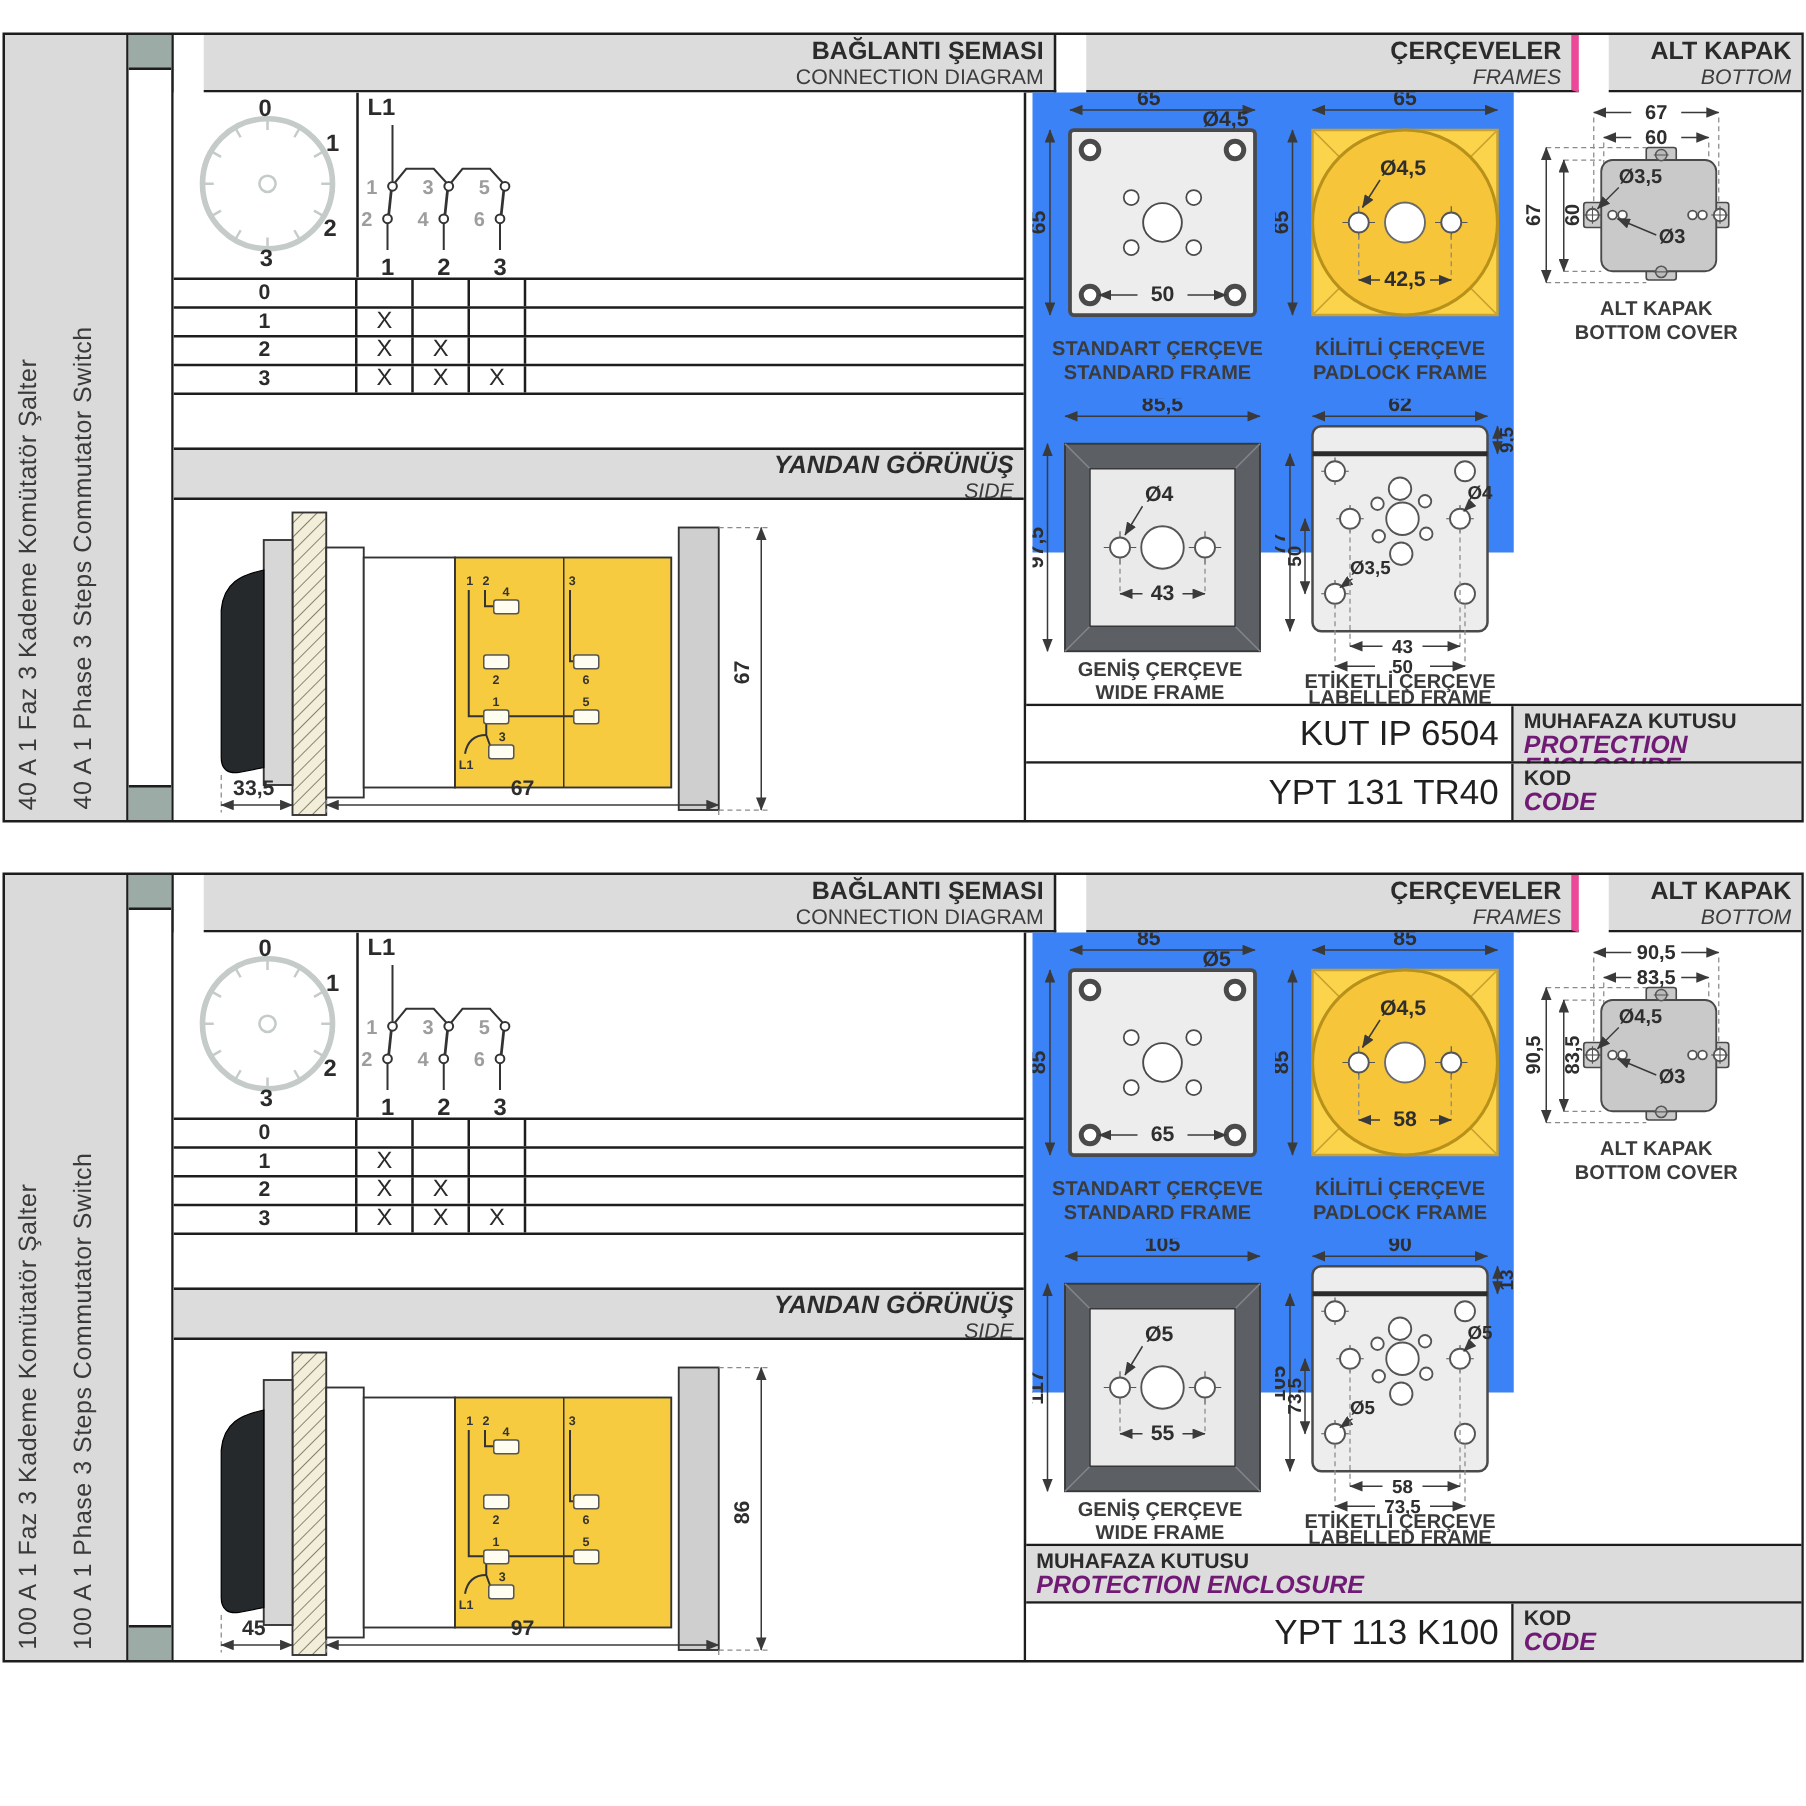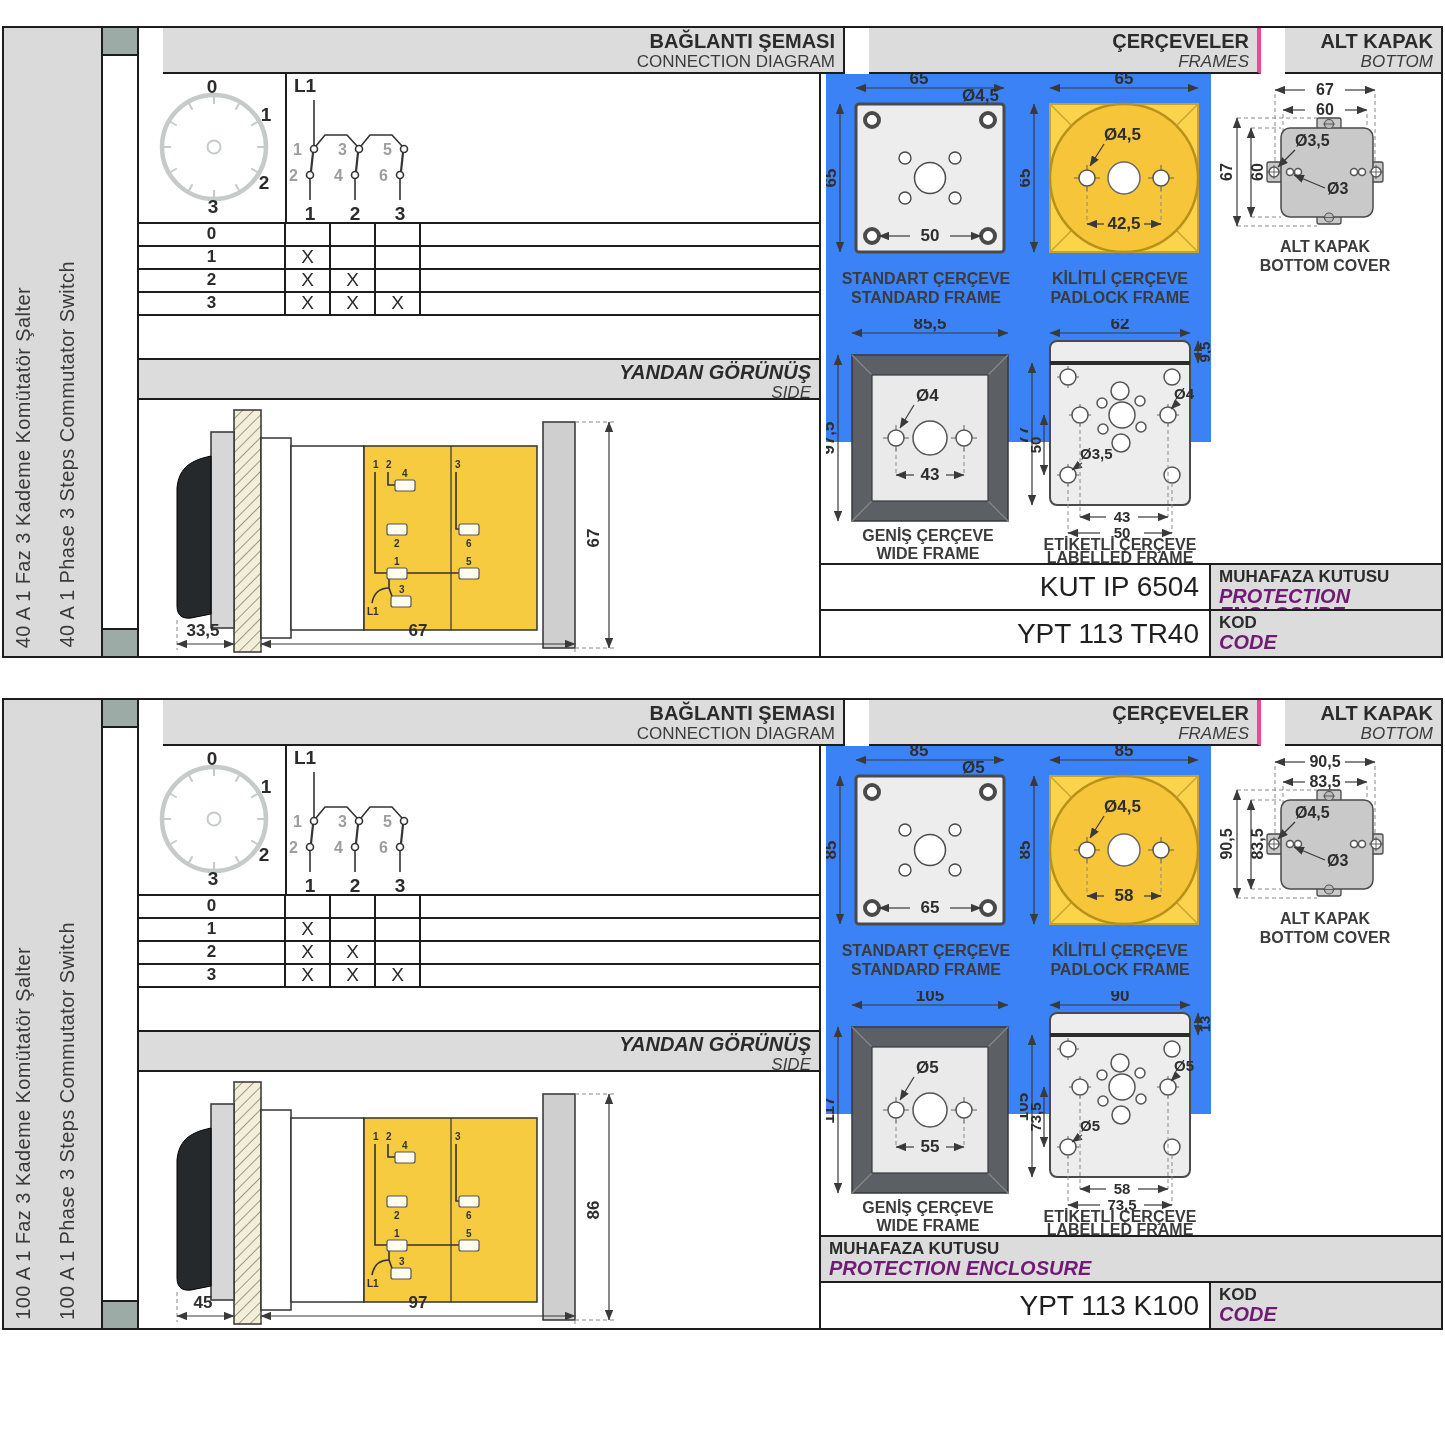--- a/index.html
+++ b/index.html
@@ -14,21 +14,21 @@
   .vt-tr{left:8px;} .vt-en{left:52px;}
   
   .strip{position:absolute;left:99px;top:0;bottom:0;width:34px;background:#fff;border-right:2px solid #1d1d1d;}
   .sq{position:absolute;left:0;width:34px;height:26px;background:#9caba5;}
   .sq-top{top:0;border-bottom:2px solid #1d1d1d;}
   .sq-bot{bottom:0;border-top:2px solid #1d1d1d;}
   
   .hdr{position:absolute;left:135px;top:0;right:0;height:46px;display:flex;}
   .hcell{background:#dcdcdc;border-bottom:2px solid #1d1d1d;text-align:right;padding:2px 8px 0 0;margin-left:24px;}
   .hc1{width:672px;border-right:2px solid #1d1d1d;}
-  .hc2{width:380px;border-right:4px solid #ec4899;}
+  .hc2{width:380px;border-right:6px solid #ec4899;}
   .hc3{flex:1;}
   .htr{font-weight:bold;font-size:20px;line-height:22px;color:#2b2b2b;}
   .hen{font-size:17px;line-height:19px;color:#3c3c3c;}
   .ital{font-style:italic;padding-left:26px;}
   
   .panel-diag{position:absolute;left:135px;top:46px;width:680px;bottom:0;border-right:2px solid #1d1d1d;background:#fff;}
   .steptable{position:absolute;left:0;top:148px;width:680px;}
   .trow{display:flex;height:21px;border-top:2px solid #1d1d1d;}
   .trow:last-child{border-bottom:2px solid #1d1d1d;}
   .tlab{width:145px;text-align:center;font-weight:bold;font-size:17px;line-height:20px;}
@@ -465,21 +465,21 @@
 
   <div class="coderow cr1">
     <div class="crcode">KUT IP 6504</div>
     <div class="crlab">
       <div class="crtr">MUHAFAZA KUTUSU</div>
       <div class="cren">PROTECTION ENCLOSURE</div>
     </div>
   </div>
 
   <div class="coderow cr2">
-    <div class="crcode">YPT 113 TR40</div>
+    <div class="crcode">YPT 131 TR40</div>
     <div class="crlab">
       <div class="crtr">KOD</div>
       <div class="cren">CODE</div>
     </div>
   </div>
 
 </div>
 
 <div class="sec" style="top: 698px;">
 

